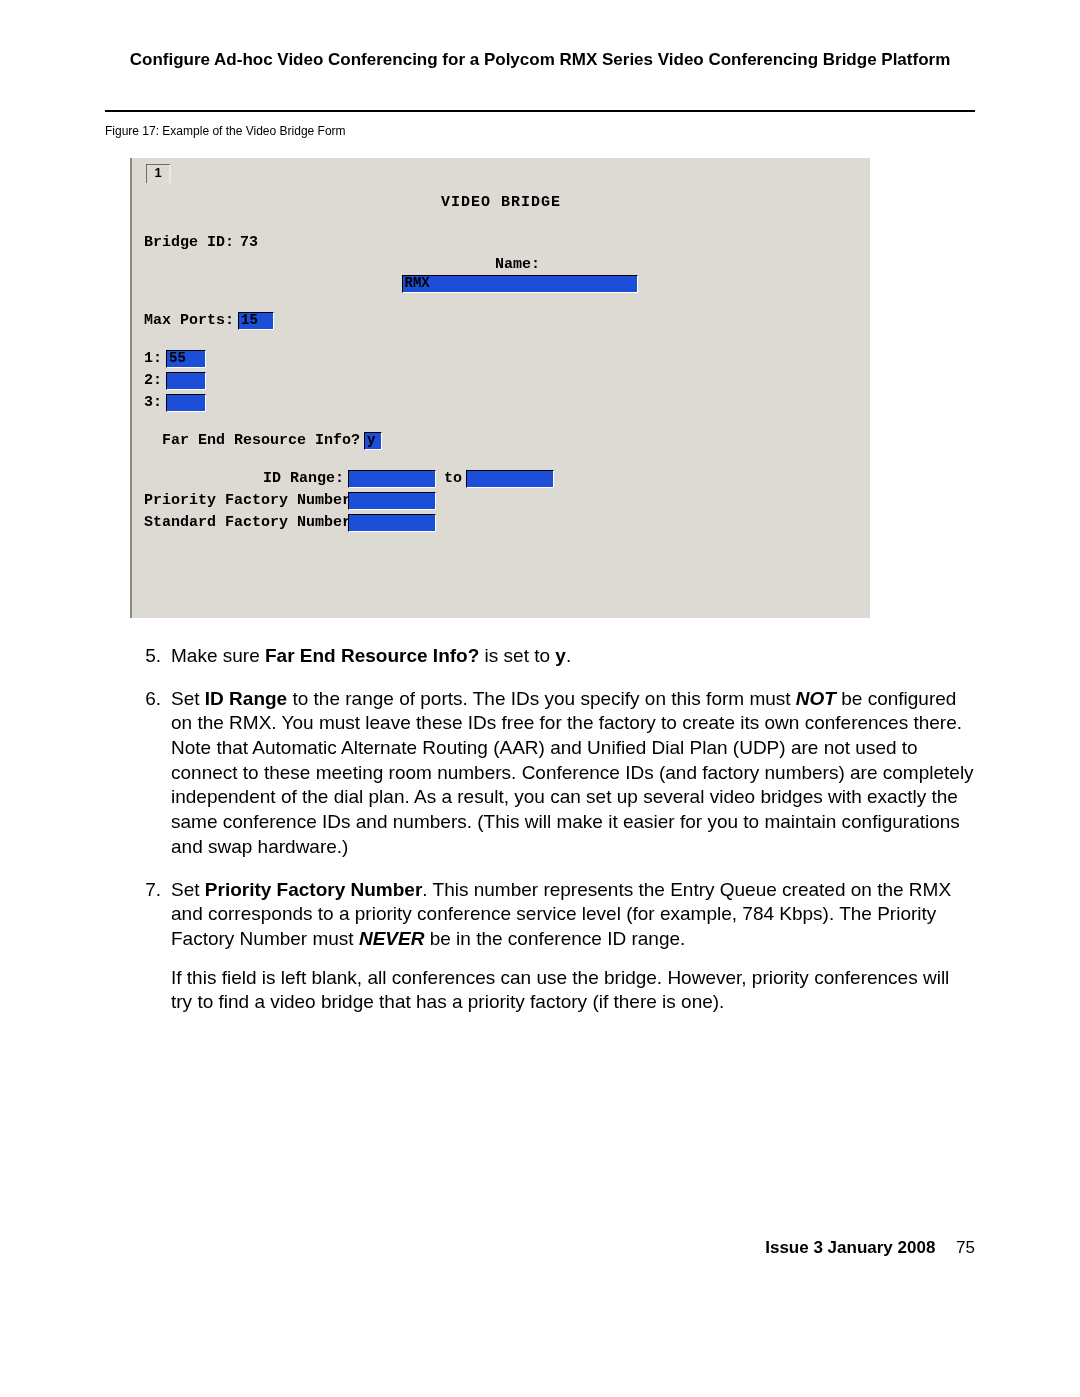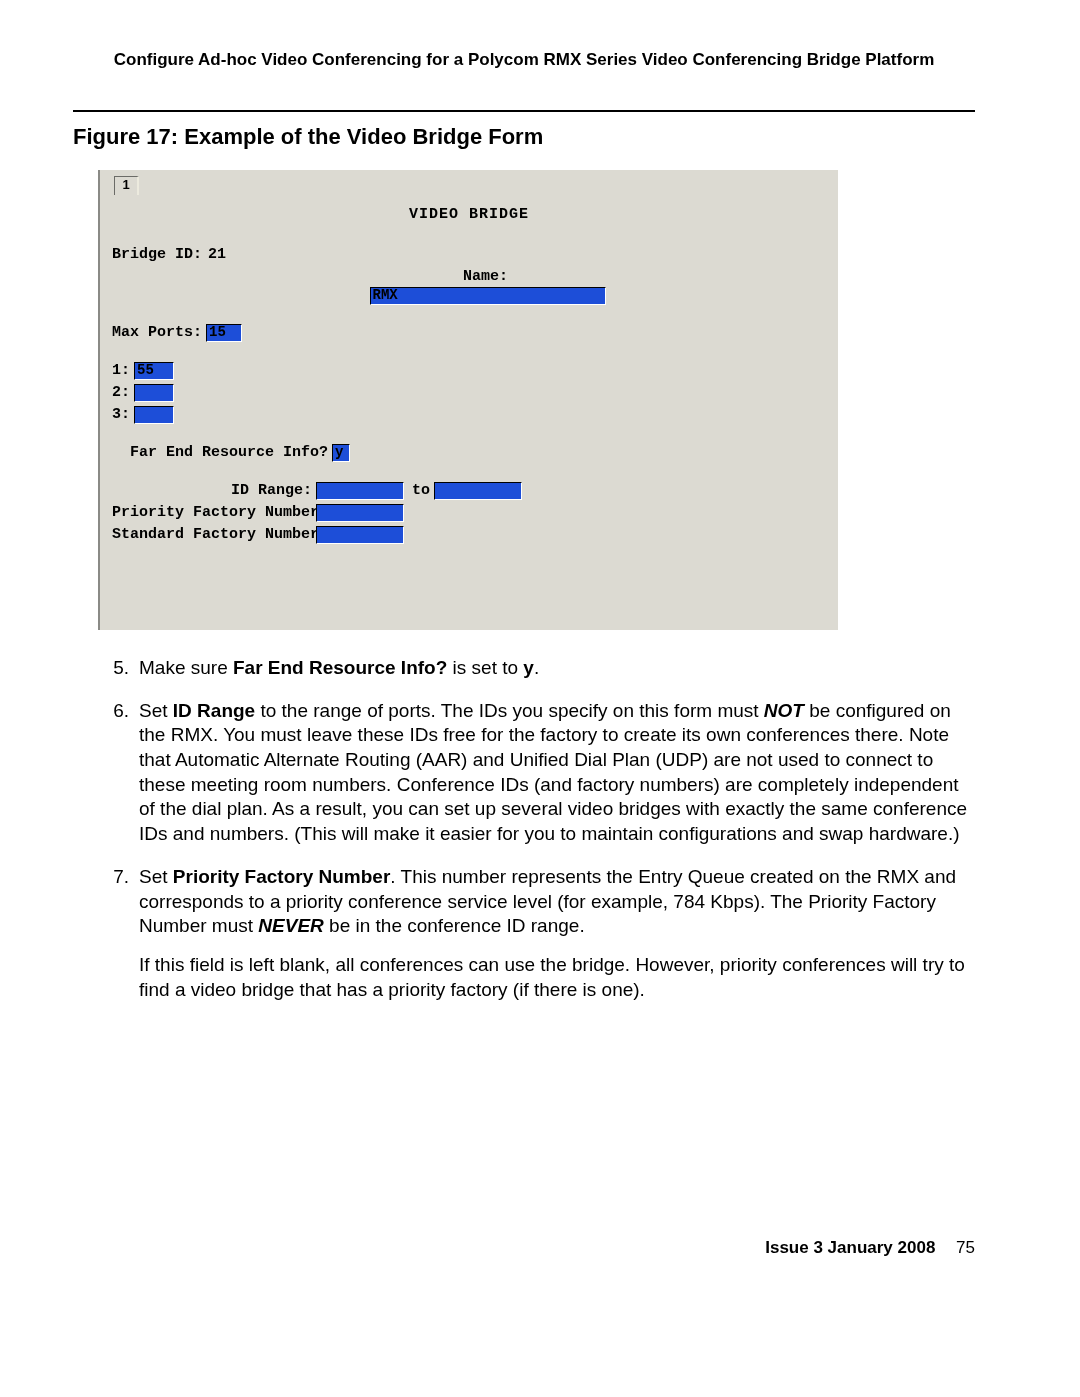--- a/index.html
+++ b/index.html
@@ -8,36 +8,36 @@
     background: #fff;
     font-family: Arial, Helvetica, sans-serif;
     color: #000;
     width: 1080px;
   }
   .page {
     width: 1080px;
     height: 1308px;
     position: relative;
     box-sizing: border-box;
-    padding: 50px 105px 50px 73px;
+    padding: 50px 105px 50px 105px;
   }
   .running-header {
     text-align: center;
     font-size: 17px;
     font-weight: bold;
     margin-bottom: 40px;
   }
   .hr {
     border: none;
     border-top: 2px solid #000;
     margin: 0 0 12px 0;
   }
   .figure-caption {
-    font-size: 22px;
-    font-weight: bold;
+    font-size: 12px;
+    font-weight: normal;
     margin: 0 0 20px 0;
   }
   .screenshot {
     margin-left: 25px;
     width: 740px;
     height: 460px;
     background: #dcdad2;
     border-left: 2px solid #8a8a86;
     box-sizing: border-box;
     padding: 6px 12px 12px 12px;
@@ -157,21 +157,21 @@
   <div class="figure-caption">Figure 17: Example of the Video Bridge Form</div>
 
   <div class="screenshot">
     <div class="tab-row">
       <div class="tab">1</div>
     </div>
     <div class="form-title">VIDEO BRIDGE</div>
 
     <div class="form-line">
       <span class="form-label">Bridge ID:</span>
-      <span class="form-value-text">21</span>
+      <span class="form-value-text">73</span>
     </div>
     <div class="form-line indent-name">
       <span class="form-label">Name:</span>
       <span class="text-field w-name">RMX</span>
     </div>
 
     <div class="spacer"></div>
 
     <div class="form-line">
       <span class="form-label">Max Ports:</span>

